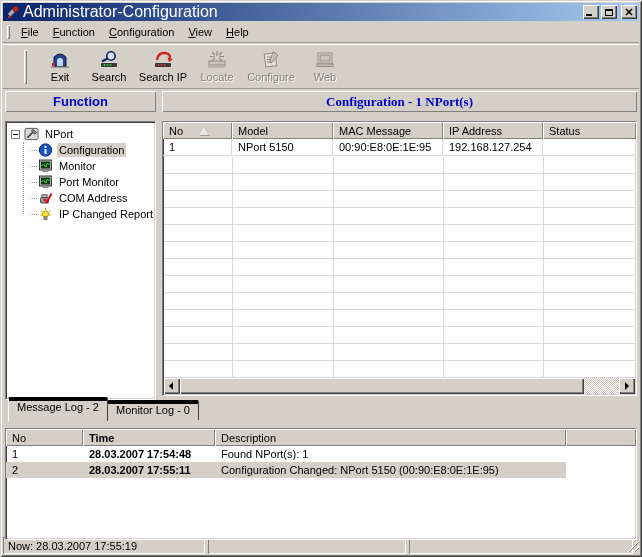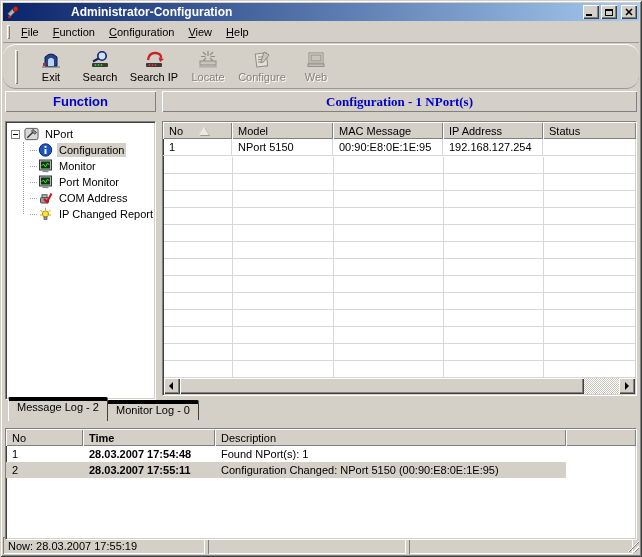--- a/index.html
+++ b/index.html
@@ -8,41 +8,41 @@
 
   .app { position:relative; width:642px; height:557px; background:#d4d0c8;
     box-shadow: inset 1px 1px 0 #d4d0c8, inset -1px -1px 0 #404040,
                 inset 2px 2px 0 #ffffff, inset -2px -2px 0 #808080; overflow:hidden; }
 
   
   .titlebar { position:absolute; left:3px; top:3px; width:636px; height:18px;
     background: linear-gradient(to right, #0a246a, #a6caf0);
     display:flex; align-items:center; padding:0 2px; }
   .titlebar .app-icon { width:14px; height:14px; margin:0 3px 0 1px; flex:0 0 auto; }
-  .titlebar .title { color:#fff; font-weight:bold; font-size:12px; letter-spacing:0; flex:1;
-    white-space:nowrap; overflow:hidden;margin-left:48px; }
+  .titlebar .title { color:#fff; font-weight:normal; font-size:16px; letter-spacing:0; flex:1;
+    white-space:nowrap; overflow:hidden; }
   .winbtn { width:16px; height:14px; background:#d4d0c8; position:relative;
     box-shadow: inset 1px 1px 0 #ffffff, inset -1px -1px 0 #404040, inset -2px -2px 0 #808080;
     margin-left:2px; display:flex; align-items:center; justify-content:center; }
   .winbtn.close { margin-left:4px; }
   .glyph-min { position:absolute; left:3px; bottom:3px; width:6px; height:2px; background:#000; }
   .glyph-max { width:8px; height:7px; border:1px solid #000; border-top:2px solid #000; }
 
   
   .menubar { position:absolute; left:3px; top:22px; width:636px; height:21px;
     display:flex; align-items:center; padding-left:3px; border-bottom:1px solid #9c9890; }
   .grip { width:3px; height:14px; margin:0 4px 0 1px;
     box-shadow: inset 1px 1px 0 #ffffff, inset -1px -1px 0 #808080; background:#d4d0c8; }
   .menu-item { padding:2px 7px; cursor:default; }
   .menu-item::first-letter { text-decoration: underline; }
 
   
   .toolbar { position:absolute; left:3px; top:44px; width:636px; height:45px;
-    display:flex; align-items:center; padding-left:11px; border-top:1px solid #ffffff;
-    border-bottom:1px solid #9c9890;border-radius:13px; }
+    display:flex; align-items:center; padding-left:20px; border-top:1px solid #ffffff;
+    border-bottom:1px solid #9c9890; }
   .toolbar .grip { height:34px; }
   .tbtn { width:52px; height:40px; margin-right:2px; display:flex; flex-direction:column;
     align-items:center; justify-content:center; gap:1px; background:transparent; border:none;
     font-family:"Liberation Sans",sans-serif; font-size:11px; color:#000; }
   .tbtn:first-of-type { margin-left:8px; width:42px; }
   .tbtn .ticon { width:24px; height:20px; }
   .tbtn.disabled { color:#868278; text-shadow:1px 1px 0 #ffffff; }
 
   
   .panel-header { position:absolute; height:21px; background:#d4d0c8;

